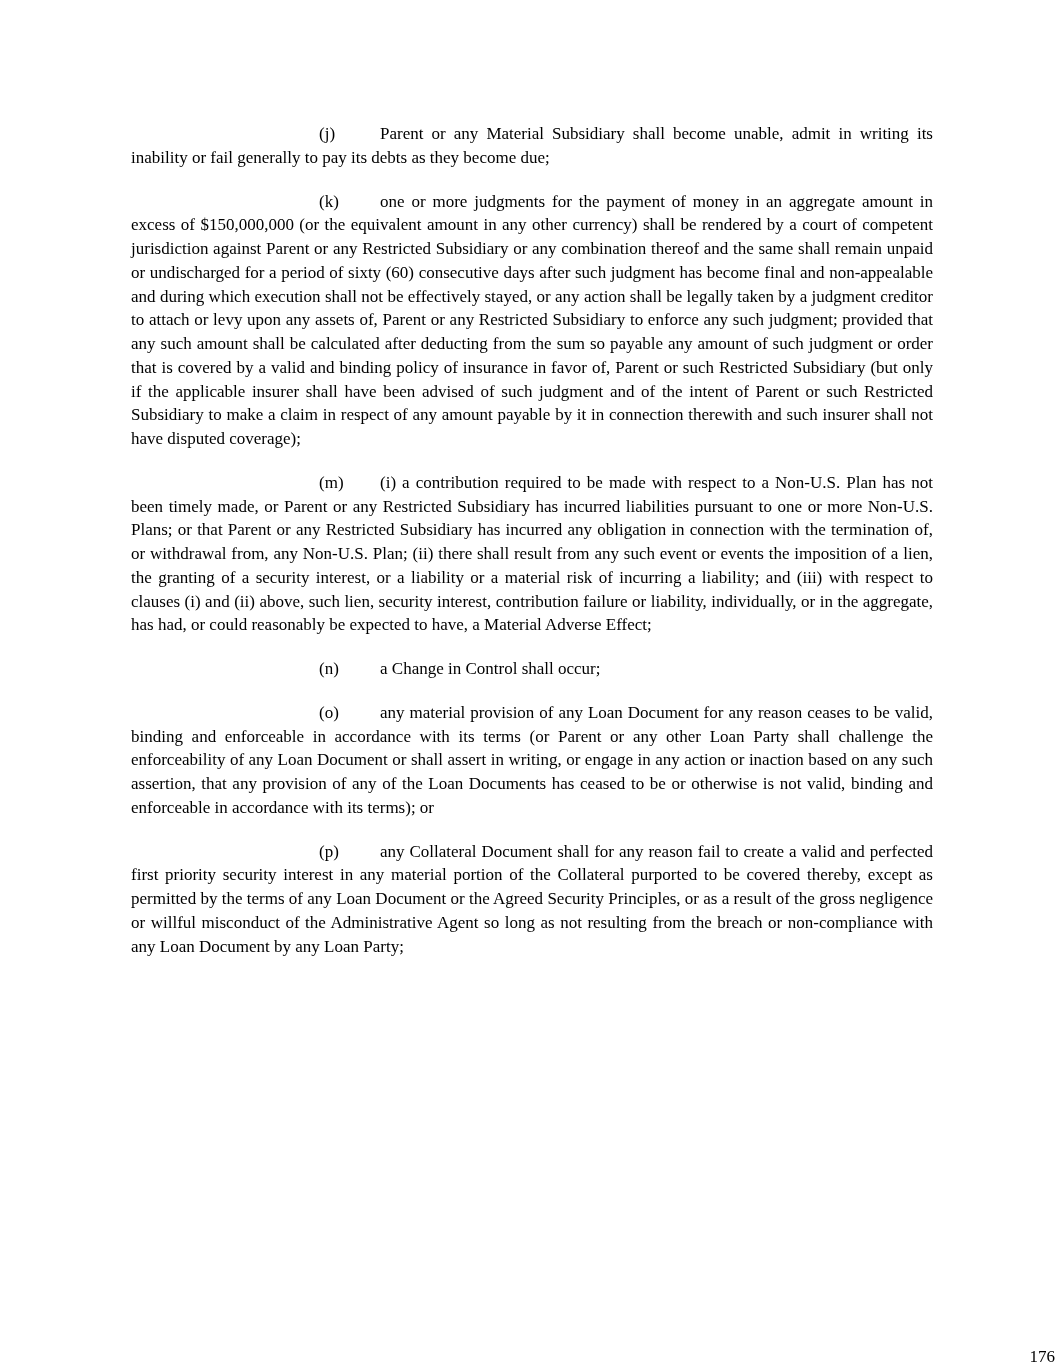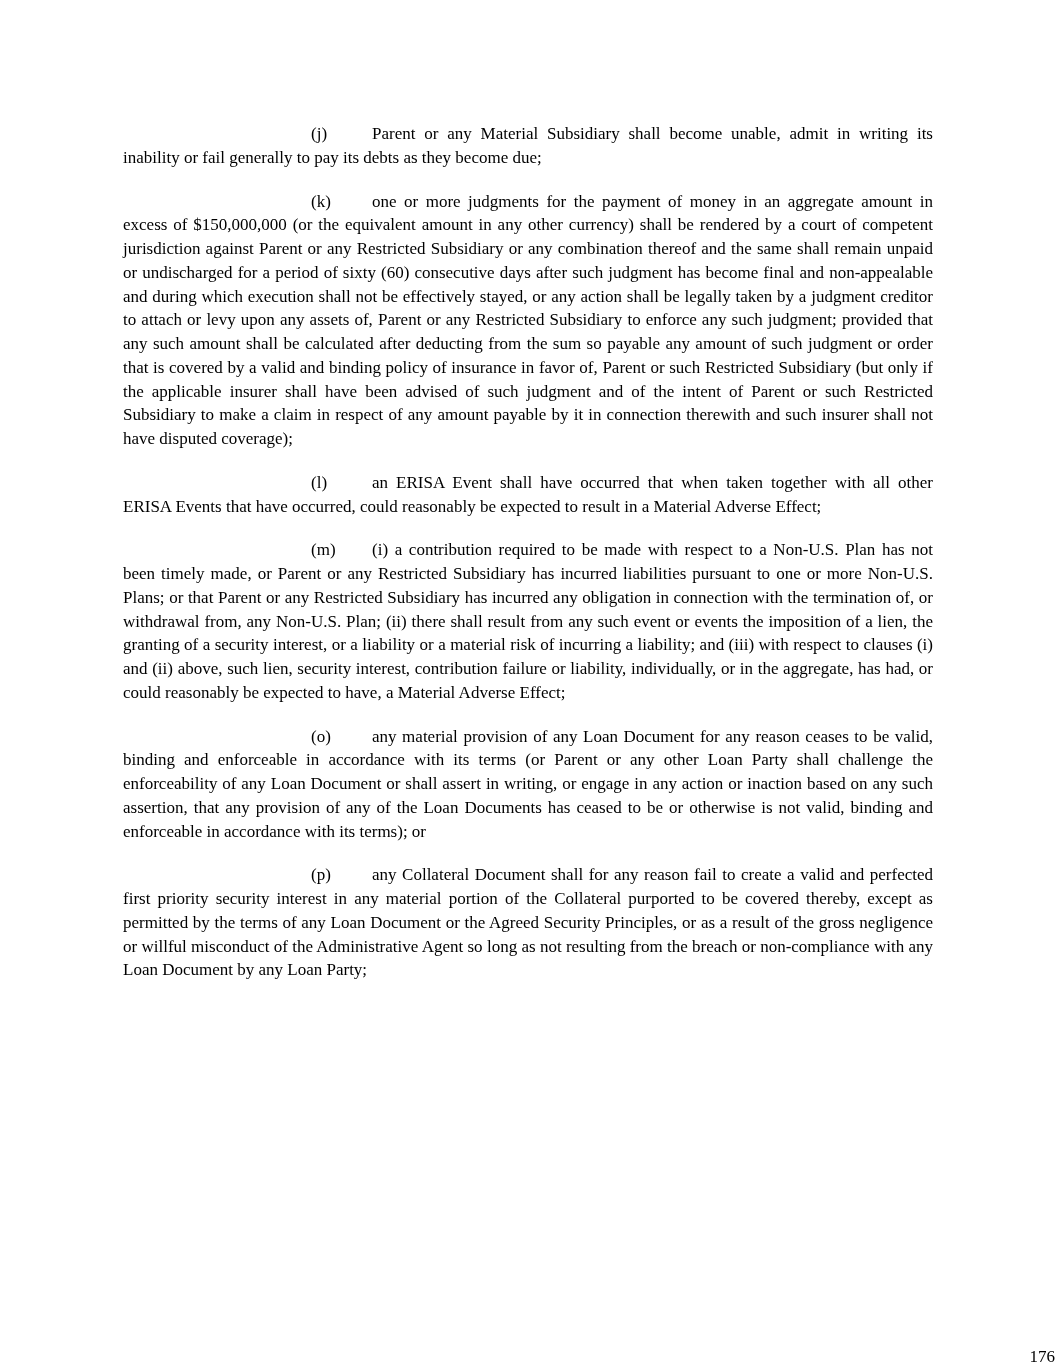--- a/index.html
+++ b/index.html
@@ -15,21 +15,21 @@
     line-height: 23.75px;
     overflow: hidden;
   }
   .content {
     position: absolute;
     left: 123px;
     top: 122px;
     width: 810px;
   }
   p.para {
-    margin: 0 0 20px 0;
+    margin: 0 0 20px 8px;
     text-align: justify;
     text-indent: 188px; 
   }
   .plabel {
     display: inline-block;
     width: 61px;       
     text-indent: 0;
   }
   .u { }
   .pageno {
@@ -40,19 +40,19 @@
     text-align: right;
   }
 </style>
 </head>
 <body>
 
 <div class="page">
   <main class="content">
       <p class="para"><span class="plabel">(j)</span><span>Parent or any Material Subsidiary shall become unable, admit in writing its inability or fail generally to pay its debts as they become due;</span></p>
       <p class="para"><span class="plabel">(k)</span><span>one or more judgments for the payment of money in an aggregate amount in excess of $150,000,000 (or the equivalent amount in any other currency) shall be rendered by a court of competent jurisdiction against Parent or any Restricted Subsidiary or any combination thereof and the same shall remain unpaid or undischarged for a period of sixty (60) consecutive days after such judgment has become final and non-appealable and during which execution shall not be effectively stayed, or any action shall be legally taken by a judgment creditor to attach or levy upon any assets of, Parent or any Restricted Subsidiary to enforce any such judgment; </span><span class="u">provided</span><span> that any such amount shall be calculated after deducting from the sum so payable any amount of such judgment or order that is covered by a valid and binding policy of insurance in favor of, Parent or such Restricted Subsidiary (but only if the applicable insurer shall have been advised of such judgment and of the intent of Parent or such Restricted Subsidiary to make a claim in respect of any amount payable by it in connection therewith and such insurer shall not have disputed coverage);</span></p>
-      <p class="para"><span class="plabel">(l)</span><span>an ERISA Event shall have occurred that when taken together with all other ERISA Events that have occurred, could reasonably be expected to result in a Material Adverse Effect;</span></p>
       <p class="para"><span class="plabel">(m)</span><span>(i) a contribution required to be made with respect to a Non-U.S. Plan has not been timely made, or Parent or any Restricted Subsidiary has incurred liabilities pursuant to one or more Non-U.S. Plans; or that Parent or any Restricted Subsidiary has incurred any obligation in connection with the termination of, or withdrawal from, any Non-U.S. Plan; (ii) there shall result from any such event or events the imposition of a lien, the granting of a security interest, or a liability or a material risk of incurring a liability; and (iii) with respect to </span><span class="u">clauses (i)</span><span> and </span><span class="u">(ii)</span><span> above, such lien, security interest, contribution failure or liability, individually, or in the aggregate, has had, or could reasonably be expected to have, a Material Adverse Effect;</span></p>
+      <p class="para"><span class="plabel">(n)</span><span>a Change in Control shall occur;</span></p>
       <p class="para"><span class="plabel">(o)</span><span>any material provision of any Loan Document for any reason ceases to be valid, binding and enforceable in accordance with its terms (or Parent or any other Loan Party shall challenge the enforceability of any Loan Document or shall assert in writing, or engage in any action or inaction based on any such assertion, that any provision of any of the Loan Documents has ceased to be or otherwise is not valid, binding and enforceable in accordance with its terms); or</span></p>
       <p class="para"><span class="plabel">(p)</span><span>any Collateral Document shall for any reason fail to create a valid and perfected first priority security interest in any material portion of the Collateral purported to be covered thereby, except as permitted by the terms of any Loan Document or the Agreed Security Principles, or as a result of the gross negligence or willful misconduct of the Administrative Agent so long as not resulting from the breach or non-compliance with any Loan Document by any Loan Party;</span></p>
     </main>
   <footer class="pageno">176</footer>
 </div>
 
 </body></html>

